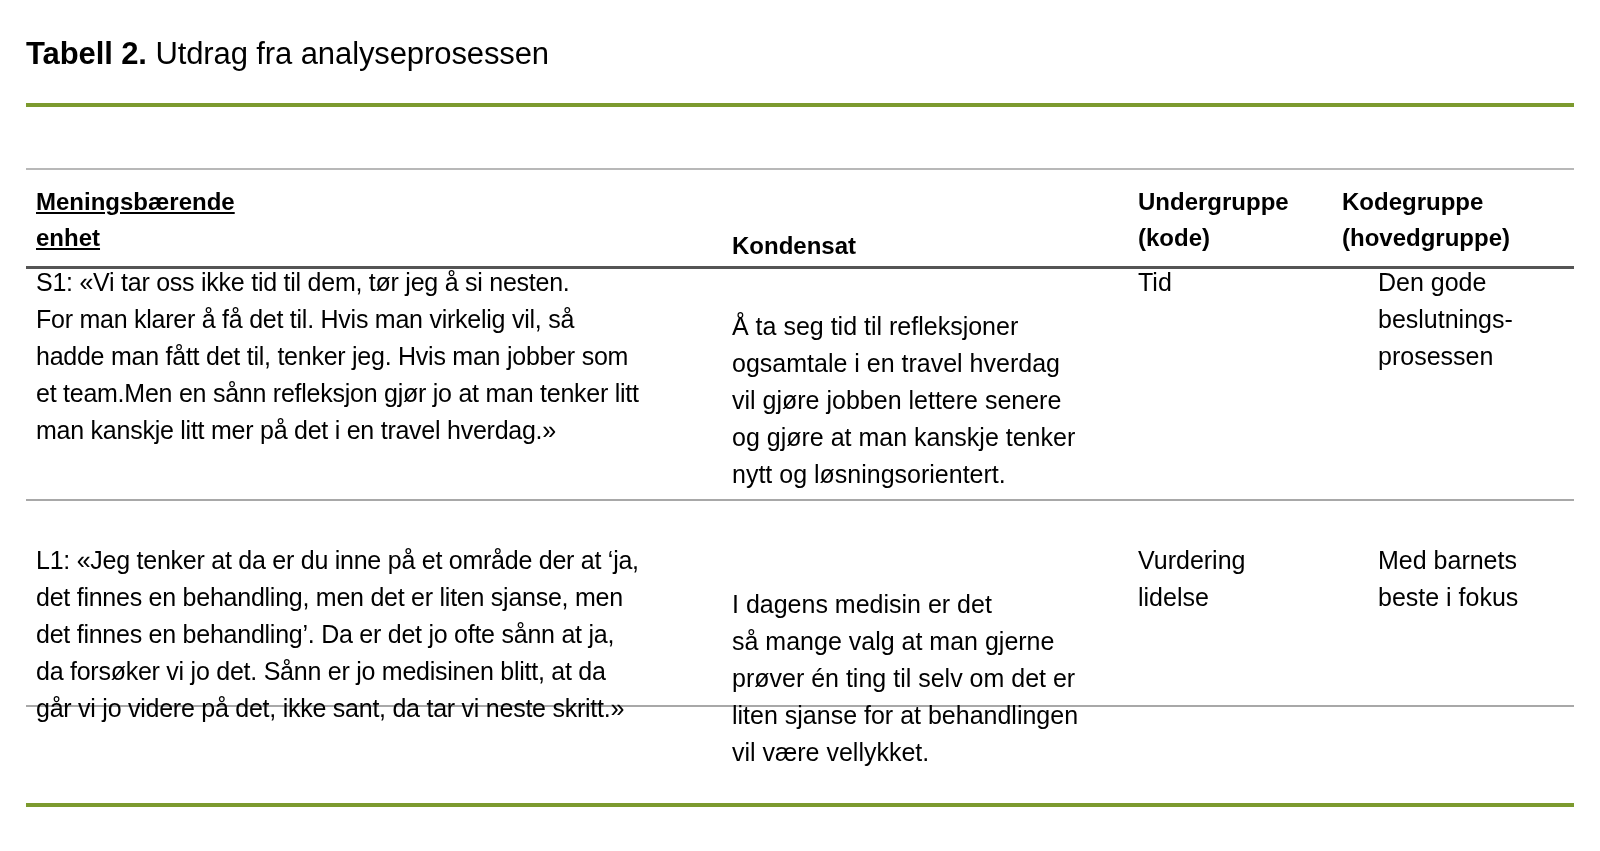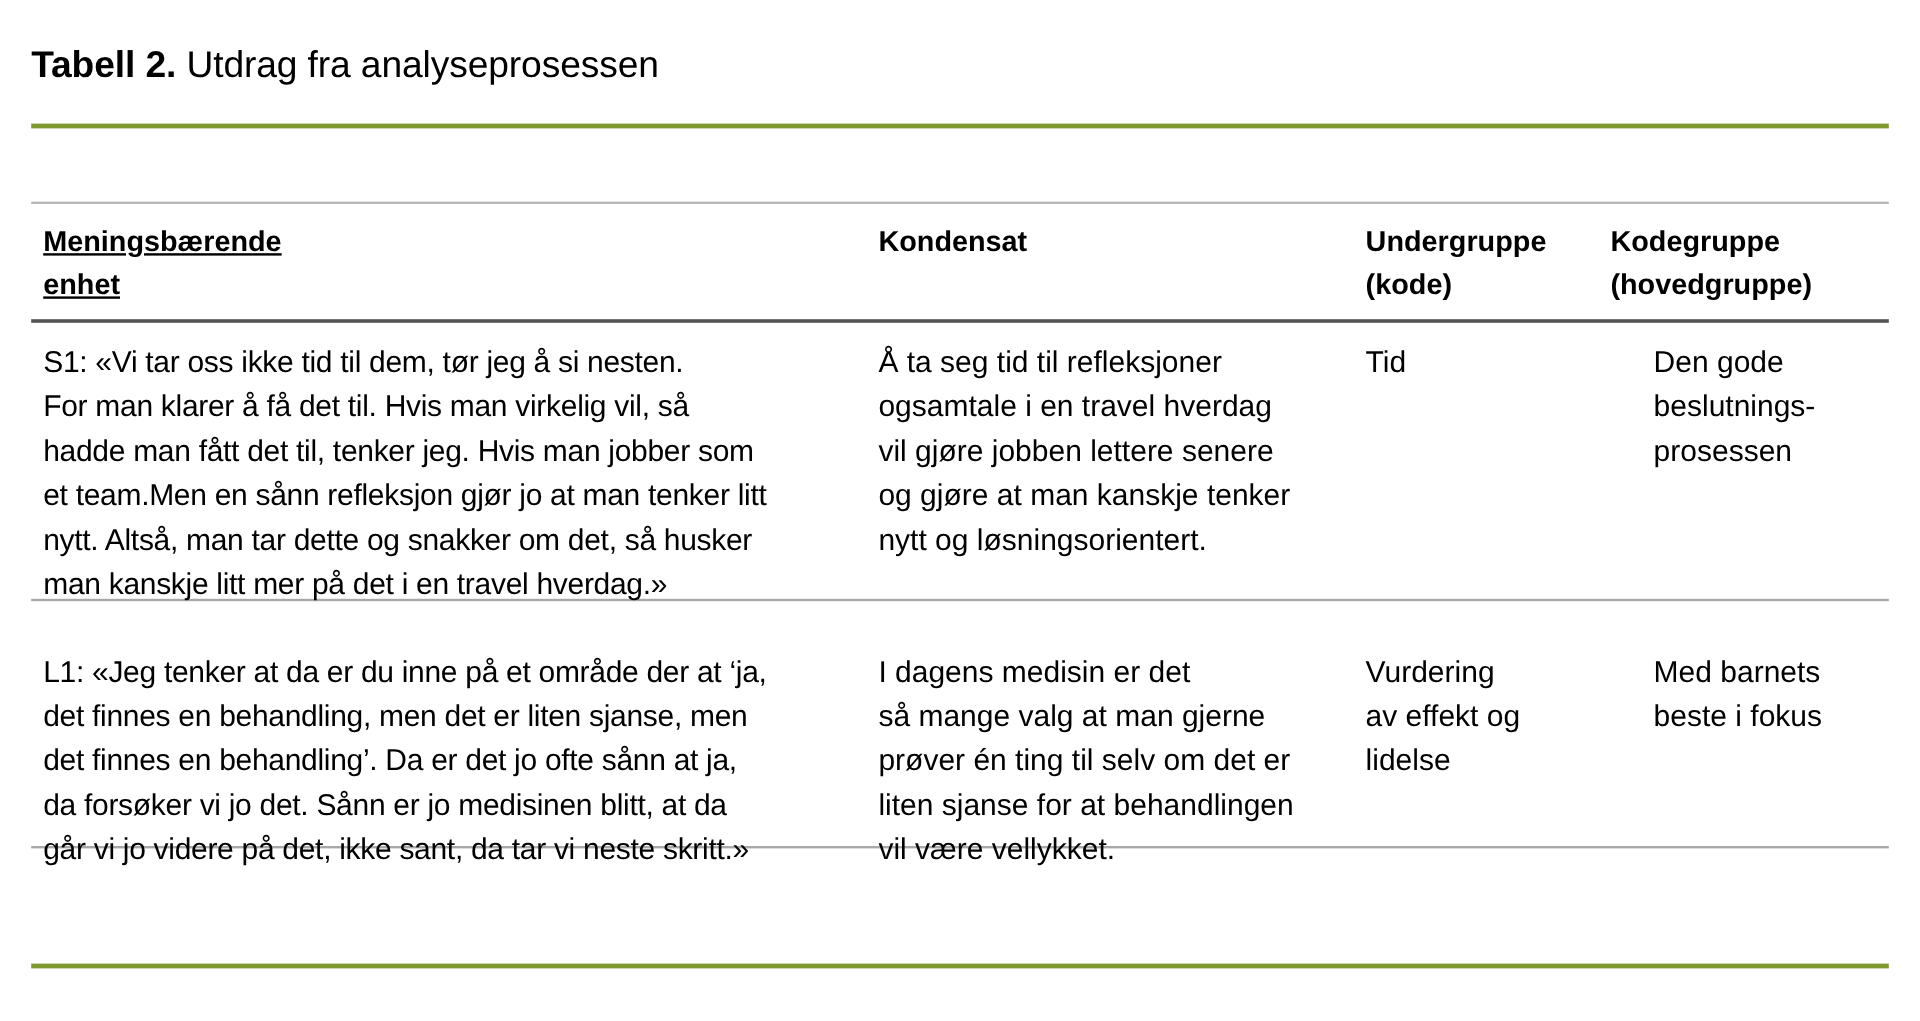--- a/index.html
+++ b/index.html
@@ -77,21 +77,21 @@
     top: 168px;
     width: 1548px;
   }
 
   .row {
     display: flex;
     align-items: flex-start;
   }
 
   .col-1 { width: 706px; flex: 0 0 706px; padding-right: 8px; box-sizing: border-box; }
-  .col-2 { width: 406px; flex: 0 0 406px; padding-right: 8px; box-sizing: border-box; }
+  .col-2 { width: 406px; flex: 0 0 406px; padding-right: 8px; box-sizing: border-box; margin-top: 44px; }
   .col-3 { width: 204px; flex: 0 0 204px; padding-right: 8px; box-sizing: border-box; }
   .col-4 { width: 232px; flex: 0 0 232px; box-sizing: border-box; }
 
   
   .header-row {
     position: absolute;
     left: 0;
     top: 16px;
     width: 1548px;
   }
@@ -105,21 +105,21 @@
   .header-row .col-3 { padding-left: 0px; }
   .header-row .col-4 { padding-left: 0px; }
   .header-row .hline { display: block; white-space: nowrap; }
 
   
   .body-row {
     position: absolute;
     left: 0;
     width: 1548px;
   }
-  .body-row.r1 { top: 116px; }
+  .body-row.r1 { top: 96px; }
   .body-row.r2 { top: 374px; }
 
   .cell {
     font-size: 25px;
     line-height: 37px;
     font-weight: normal;
   }
   .cell .line { display: block; white-space: nowrap; }
 
   .body-row .col-1 { padding-left: 10px; letter-spacing: -0.25px; }
@@ -166,21 +166,20 @@
         <span class="hline">(hovedgruppe)</span>
       </div>
     </div>
 
     <div class="row body-row r1">
       <div class="cell col-1 quote-cell">
         <span class="line">S1: «Vi tar oss ikke tid til dem, tør jeg å si nesten.</span>
         <span class="line">For man klarer å få det til. Hvis man virkelig vil, så</span>
         <span class="line">hadde man fått det til, tenker jeg. Hvis man jobber som</span>
         <span class="line">et team.Men en sånn refleksjon gjør jo at man tenker litt</span>
-        <span class="line">nytt. Altså, man tar dette og snakker om det, så husker</span>
         <span class="line">man kanskje litt mer på det i en travel hverdag.»</span>
       </div>
       <div class="cell col-2">
         <span class="line">Å ta seg tid til refleksjoner</span>
         <span class="line">ogsamtale i en travel hverdag</span>
         <span class="line">vil gjøre jobben lettere senere</span>
         <span class="line">og gjøre at man kanskje tenker</span>
         <span class="line">nytt og løsningsorientert.</span>
       </div>
       <div class="cell col-3">
@@ -203,21 +202,20 @@
       </div>
       <div class="cell col-2">
         <span class="line">I dagens medisin er det</span>
         <span class="line">så mange valg at man gjerne</span>
         <span class="line">prøver én ting til selv om det er</span>
         <span class="line">liten sjanse for at behandlingen</span>
         <span class="line">vil være vellykket.</span>
       </div>
       <div class="cell col-3">
         <span class="line">Vurdering</span>
-        <span class="line">av effekt og</span>
         <span class="line">lidelse</span>
       </div>
       <div class="cell col-4">
         <span class="line">Med barnets</span>
         <span class="line">beste i fokus</span>
       </div>
     </div>
 
   </div>
 </div>

